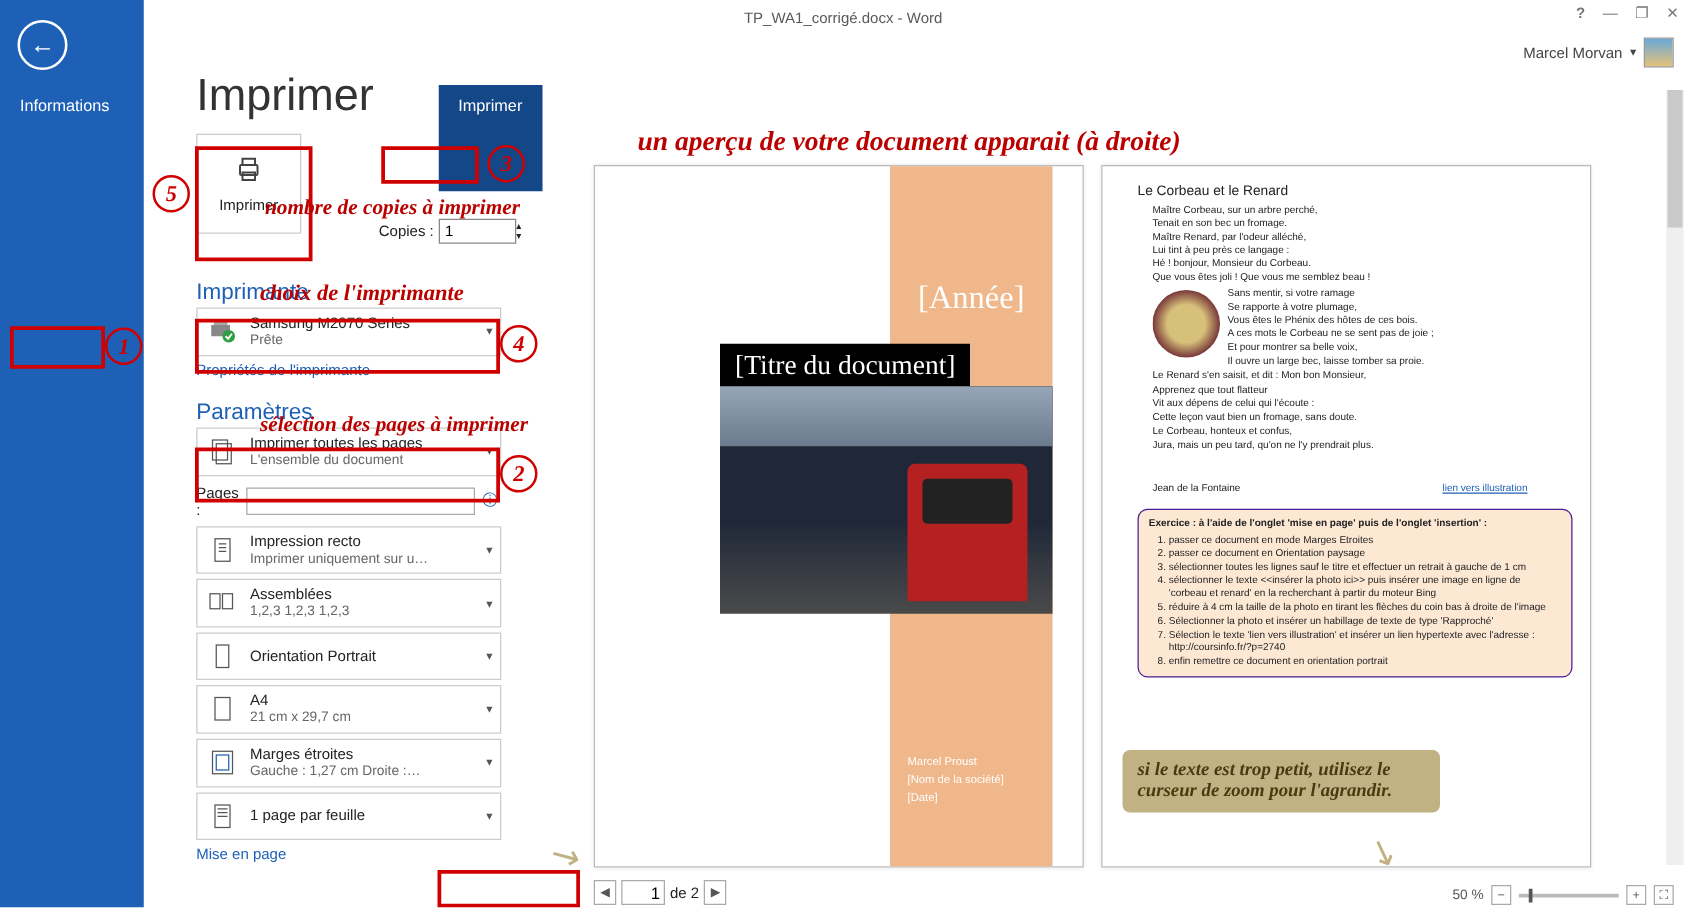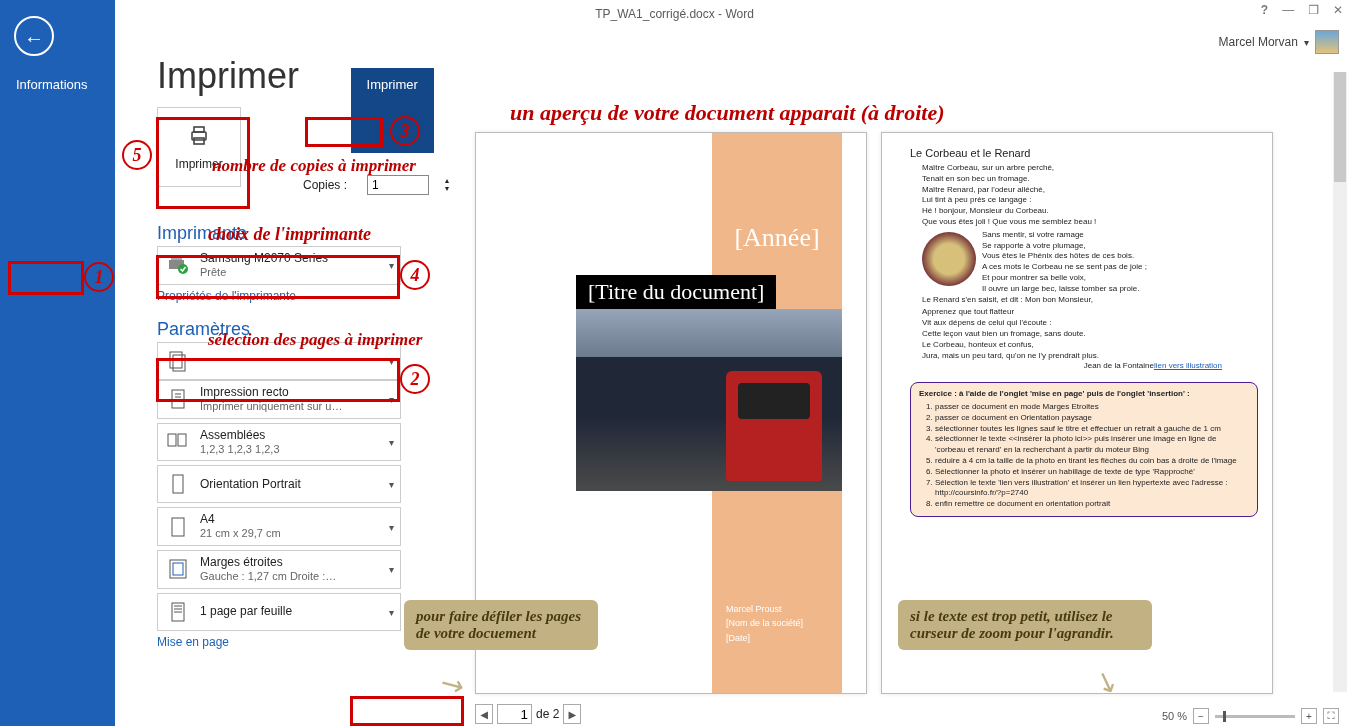--- a/index.html
+++ b/index.html
@@ -14,21 +14,21 @@
 .sidebar .nav{display:flex;gap:0}
 .sidebar .nav a{display:block;padding:9px 16px;color:#fff;font-size:13px;text-decoration:none}
 .sidebar .nav a.active{background:#144787}
 .main{position:absolute;left:115px;top:0;right:0;bottom:0}
 .annot-num{position:absolute;width:26px;height:26px;border:2.5px solid #d00000;border-radius:50%;color:#d00000;font-style:italic;font-weight:bold;font-family:"Times New Roman",serif;font-size:18px;display:flex;align-items:center;justify-content:center;background:transparent}
 .annot-box{position:absolute;border:3px solid #d00000}
 .annot-text{position:absolute;color:#bb0000;font-family:"Times New Roman",serif;font-style:italic;font-weight:bold;font-size:20px}
 .printpanel{position:absolute;left:42px;top:55px;width:340px}
 .printpanel h1{font-size:36px;font-weight:300;color:#333;margin:0 0 10px 0}
 .bigbtn{width:82px;height:78px;border:1px solid #ccc;display:flex;flex-direction:column;align-items:center;justify-content:center;gap:6px;background:#fff}
-.copies{position:absolute;left:146px;top:120px;display:flex;align-items:center;gap:20px;font-size:12px}
+.copies{position:absolute;left:146px;top:120px;display:flex;align-items:center;gap:4px;font-size:12px}
 .copies input{width:52px;height:18px;border:1px solid #888;text-align:left;padding:0 4px;font-size:12px}
 .section-h{font-size:18px;font-weight:400;color:#1e60b6;margin:16px 0 2px 0}
 .dd{display:flex;align-items:center;border:1px solid #ccc;padding:4px 6px;gap:8px;width:230px;background:#fff;position:relative}
 .dd .caret{position:absolute;right:6px;top:50%;transform:translateY(-50%);font-size:10px;color:#555}
 .dd .ico{width:28px;height:28px;display:flex;align-items:center;justify-content:center;color:#444}
 .dd .txt{display:flex;flex-direction:column;line-height:1.25}
 .dd .txt .t1{font-size:12px}
 .dd .txt .t2{font-size:11px;color:#666}
 .linklike{color:#1e60b6;font-size:12px;margin-top:4px;text-align:left;width:236px;display:block}
 .pages-row{display:flex;align-items:center;gap:6px;margin:6px 0;width:236px}
@@ -139,21 +139,30 @@
     <a class="linklike">Propriétés de l'imprimante</a>
 
     <div class="section-h">Paramètres</div>
     <div class="dd">
       <div class="ico">
             <svg class="ico-svg" viewBox="0 0 24 24" fill="none" stroke="#555">
               <rect x="4" y="3" width="12" height="16"></rect>
               <rect x="7" y="6" width="12" height="16"></rect>
             </svg>
           </div>
-      <span class="caret">▾</span>
+      <div class="txt">
+            <span class="t1">Imprimer toutes les pages</span>
+            <span class="t2">L'ensemble du document</span>
+          </div>
+      <span class="caret">▾</span>
+    </div>
+    <div class="pages-row">
+      <span>Pages :</span>
+      <input style="">
+      <span style="color:#1e60b6">ⓘ</span>
     </div>
     <div class="dd">
       <div class="ico">
             <svg class="ico-svg" viewBox="0 0 24 24" fill="none" stroke="#555">
               <rect x="6" y="3" width="12" height="18"></rect>
               <line x1="9" y1="7" x2="15" y2="7"></line>
               <line x1="9" y1="10" x2="15" y2="10"></line>
               <line x1="9" y1="13" x2="15" y2="13"></line>
             </svg>
           </div>
@@ -261,21 +270,21 @@
 A ces mots le Corbeau ne se sent pas de joie ;
 Et pour montrer sa belle voix,
 Il ouvre un large bec, laisse tomber sa proie.
 Le Renard s'en saisit, et dit : Mon bon Monsieur,</div>
         </div>
         <div style="white-space:pre-line;clear:both;margin-top:2px">Apprenez que tout flatteur
 Vit aux dépens de celui qui l'écoute :
 Cette leçon vaut bien un fromage, sans doute.
 Le Corbeau, honteux et confus,
 Jura, mais un peu tard, qu'on ne l'y prendrait plus.</div>
-        <div style="margin-top:0;display:flex;justify-content:flex-end;width:300px">
+        <div style="margin-top:25px;display:flex;justify-content:space-between;width:300px">
           <span>Jean de la Fontaine</span>
           <span class="s2-link">lien vers illustration</span>
         </div>
       </div>
       <div class="exbox">
         <b>Exercice : à l'aide de l'onglet 'mise en page' puis de l'onglet 'insertion' :</b>
         <ol>
           <li>passer ce document en mode Marges Etroites</li>
           <li>passer ce document en Orientation paysage</li>
           <li>sélectionner toutes les lignes sauf le titre et effectuer un retrait à gauche de 1 cm</li>
@@ -321,18 +330,17 @@
 <div class="annot-num" style="left:400px;top:260px">4</div>
 <div class="annot-box" style="left:156px;top:117px;width:88px;height:86px"></div>
 <div class="annot-num" style="left:122px;top:140px">5</div>
 <div class="annot-box" style="left:350px;top:696px;width:108px;height:24px"></div>
 
 <div class="annot-text" style="left:510px;top:100px;font-size:22px">un aperçu de votre document apparait (à droite)</div>
 <div class="annot-text" style="left:212px;top:156px;font-size:17px">nombre de copies à imprimer</div>
 <div class="annot-text" style="left:208px;top:224px;font-size:18px">choix de l'imprimante</div>
 <div class="annot-text" style="left:208px;top:330px;font-size:17px">sélection des pages à imprimer</div>
 
-<div class="balloon" style="left:404px;top:600px;width:170px">pour faire défiler les pages de votre docuement</div>
 <div class="arrow-annot" style="left:440px;top:668px">↘</div>
 <div class="balloon" style="left:898px;top:600px;width:230px">si le texte est trop petit, utilisez le curseur de zoom pour l'agrandir.</div>
 <div class="arrow-annot" style="left:1095px;top:665px;transform:rotate(20deg)">↘</div>
 
 </div>
 
 </body></html>

